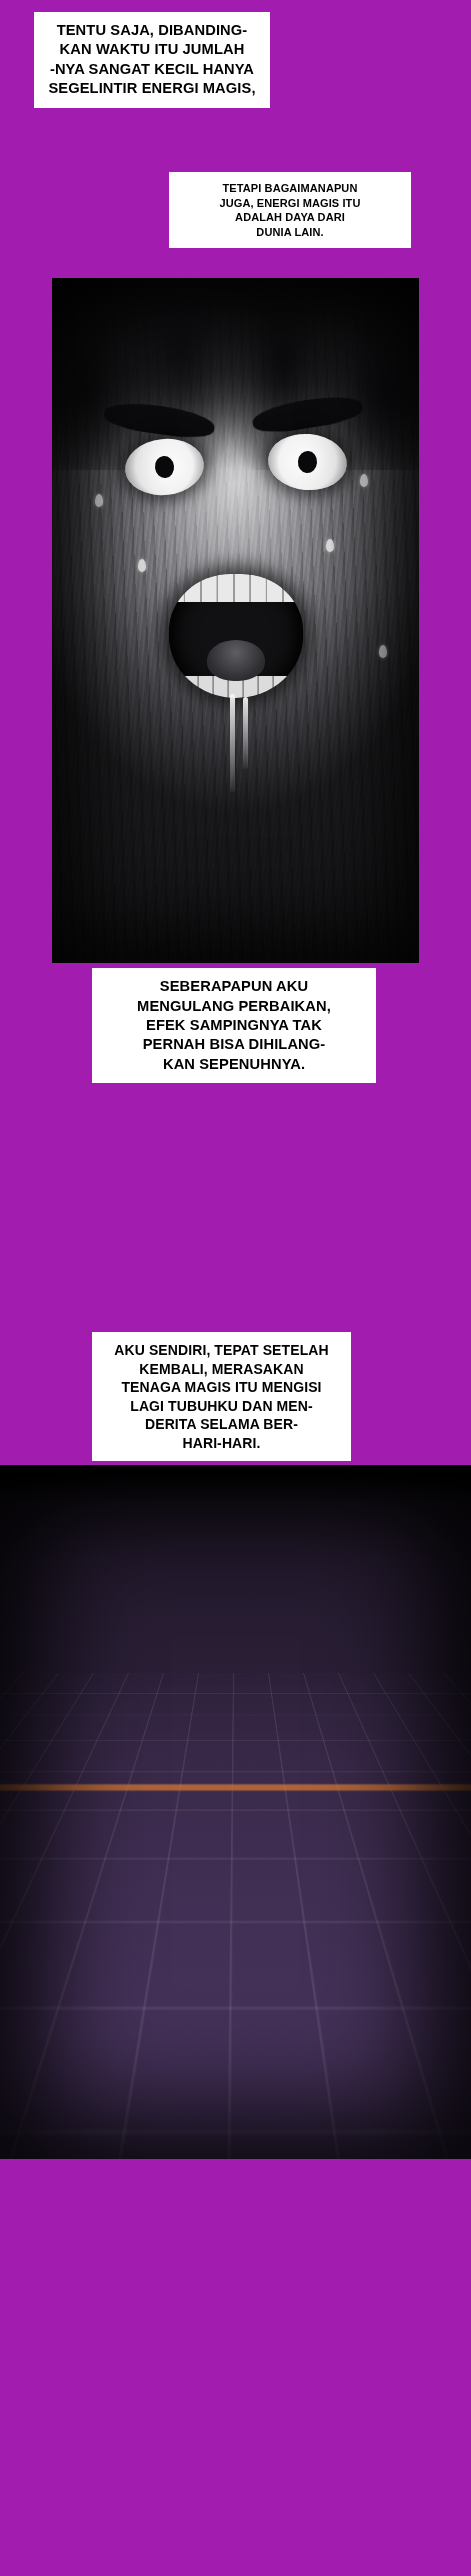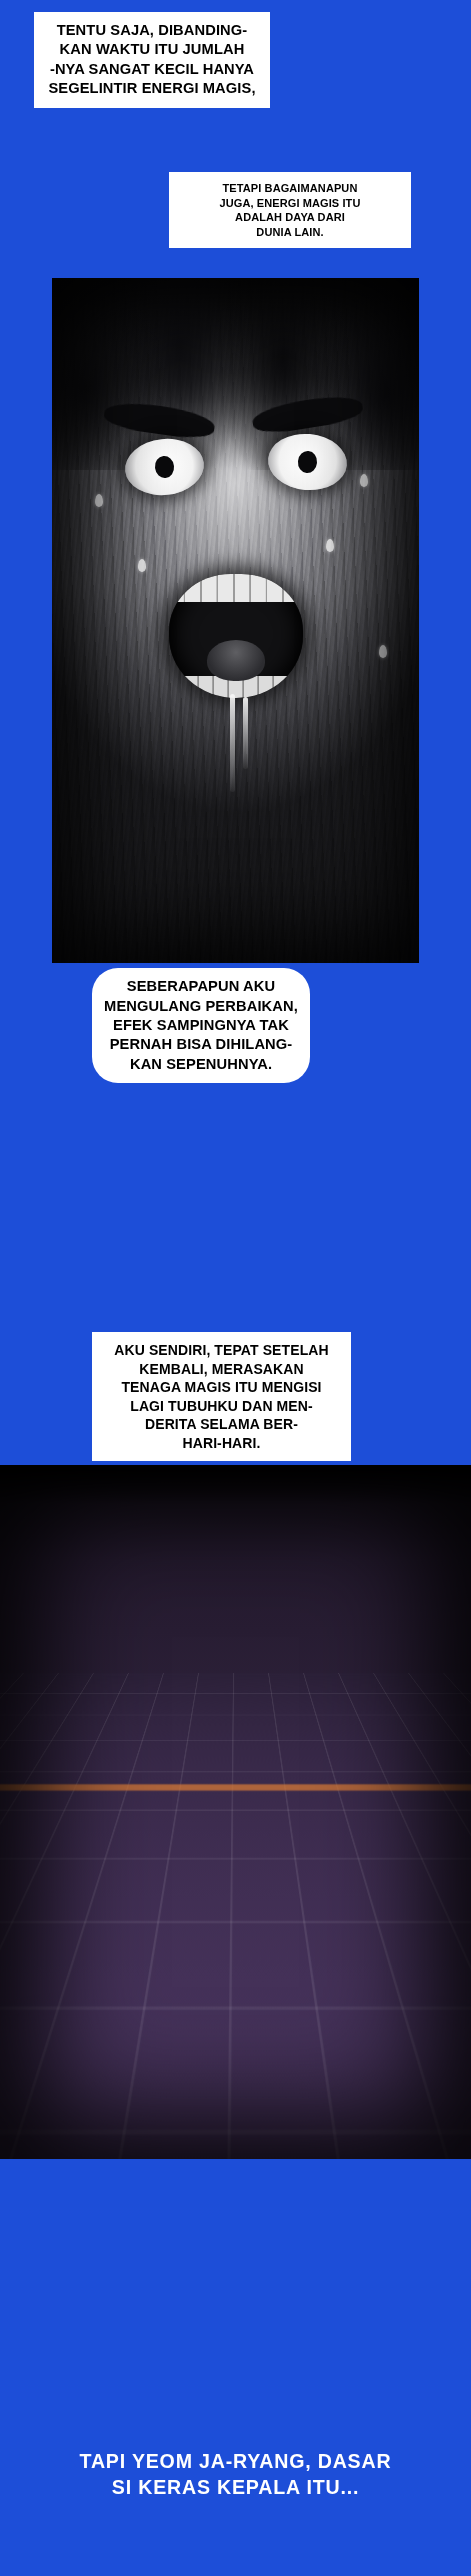--- a/index.html
+++ b/index.html
@@ -7,21 +7,21 @@
     padding: 0;
     background: #000000;
   }
   body {
     font-family: "Liberation Sans", sans-serif;
   }
   .page {
     position: relative;
     width: 471px;
     height: 2576px;
-    background: #1d4ed8;
+    background: #a21caf;
     overflow: hidden;
   }
 
   
   .box {
     position: absolute;
     background: #ffffff;
     color: #000000;
     box-sizing: border-box;
     text-align: center;
@@ -44,23 +44,22 @@
   }
   #box-2 {
     left: 169px;
     top: 172px;
     width: 242px;
     font-size: 11px;
   }
   #box-3 {
     left: 92px;
     top: 968px;
-    width: 218px;
+    width: 284px;
     font-size: 14.7px;
-    border-radius: 26px;
   }
   #box-4 {
     left: 92px;
     top: 1332px;
     width: 259px;
     font-size: 14px;
     text-align: center;
   }
 
   
@@ -414,19 +413,15 @@
       <div class="figure-head"></div>
       <div class="figure-arm" style="left:-3.9px; top:46px; transform:rotate(14deg);"></div>
       <div class="figure-arm" style="right:-3.9px; top:46px; transform:rotate(-14deg);"></div>
     </div>
 
     <div class="room-top-fade"></div>
     <div class="room-bottom-fade"></div>
     <div class="room-vignette"></div>
   </div>
 
-  <div class="bottom-caption">
-    <p>TAPI YEOM JA-RYANG, DASAR
-SI KERAS KEPALA ITU...</p>
-  </div>
 
 </div>
 
 
 </body></html>

